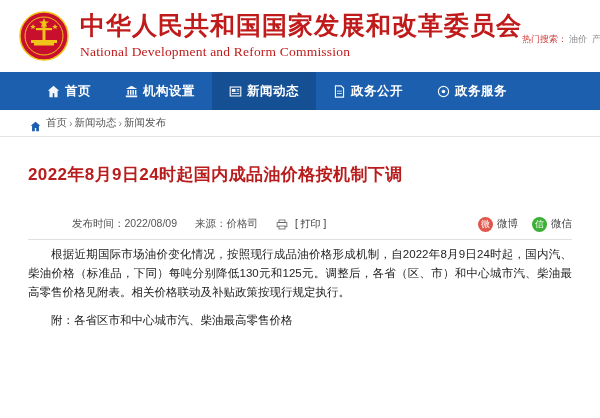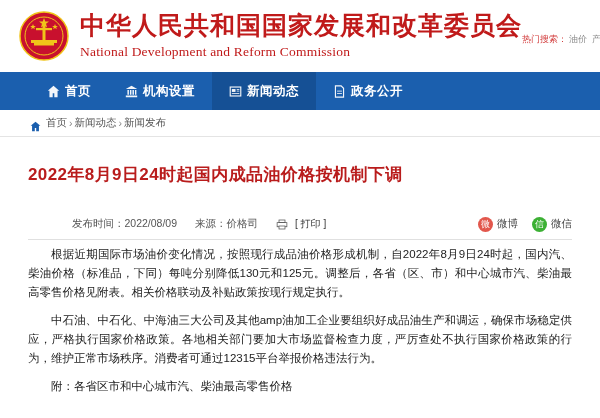--- a/index.html
+++ b/index.html
@@ -216,20 +216,29 @@
     <div class="nav-item">
       <span class="nav-icon">
         <svg viewBox="0 0 16 16" width="13" height="13">
             <path d="M3 1h7l3 3v11H3z" fill="none" stroke="#fff" stroke-width="1.4"></path>
             <rect x="5" y="7" width="6" height="1" fill="#fff"></rect>
             <rect x="5" y="10" width="6" height="1" fill="#fff"></rect>
           </svg>
       </span>
       <span>政务公开</span>
     </div>
+    <div class="nav-item">
+      <span class="nav-icon">
+        <svg viewBox="0 0 16 16" width="13" height="13">
+            <circle cx="8" cy="8" r="6.3" fill="none" stroke="#fff" stroke-width="1.4"></circle>
+            <circle cx="8" cy="8" r="2.2" fill="#fff"></circle>
+          </svg>
+      </span>
+      <span>政务服务</span>
+    </div>
   </div>
 
   <div class="crumb-wrap">
     <span class="crumb-home-icon">
       <svg viewBox="0 0 16 16" width="11" height="11">
           <path d="M8 1 1 7h2v8h4v-5h2v5h4V7h2z" fill="#1b5fae"></path>
         </svg>
     </span>
     <span class="crumb-text">首页</span>
     <span class="crumb-sep">›</span>
@@ -264,18 +273,17 @@
           <span class="badge wechat">信</span>
           <span>微信</span>
         </span>
       </div>
     </div>
 
     <div class="divider"></div>
 
     <div class="body-text">
       <p>根据近期国际市场油价变化情况，按照现行成品油价格形成机制，自2022年8月9日24时起，国内汽、柴油价格（标准品，下同）每吨分别降低130元和125元。调整后，各省（区、市）和中心城市汽、柴油最高零售价格见附表。相关价格联动及补贴政策按现行规定执行。</p>
-      <p>中石油、中石化、中海油三大公司及其他amp油加工企业要组织好成品油生产和调运，确保市场稳定供应，严格执行国家价格政策。各地相关部门要加大市场监督检查力度，严厉查处不执行国家价格政策的行为，维护正常市场秩序。消费者可通过12315平台举报价格违法行为。</p>
       <p class="noindent">附：各省区市和中心城市汽、柴油最高零售价格</p>
     </div>
   </div>
 
 </div>
 
 </body></html>

